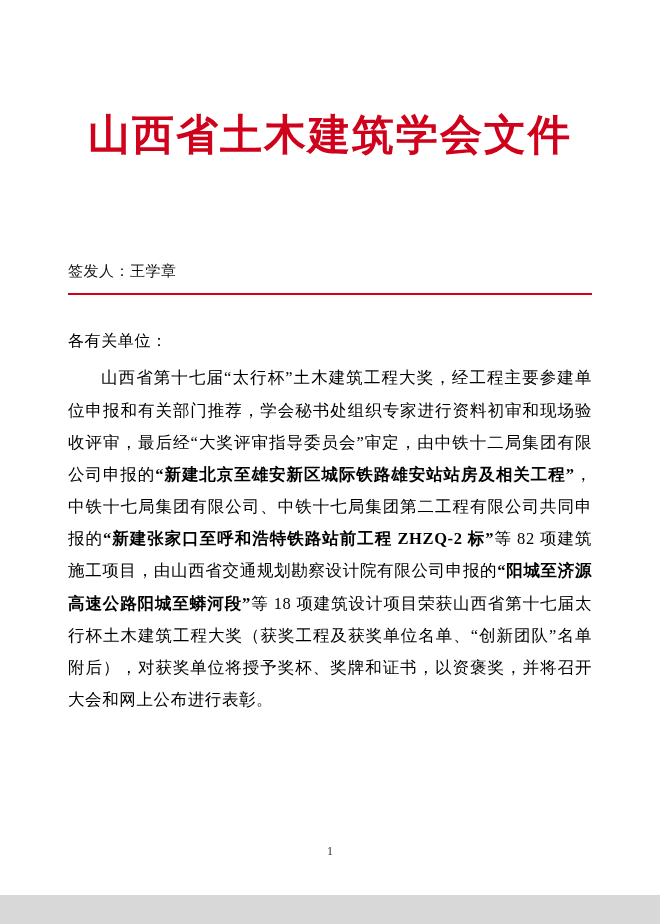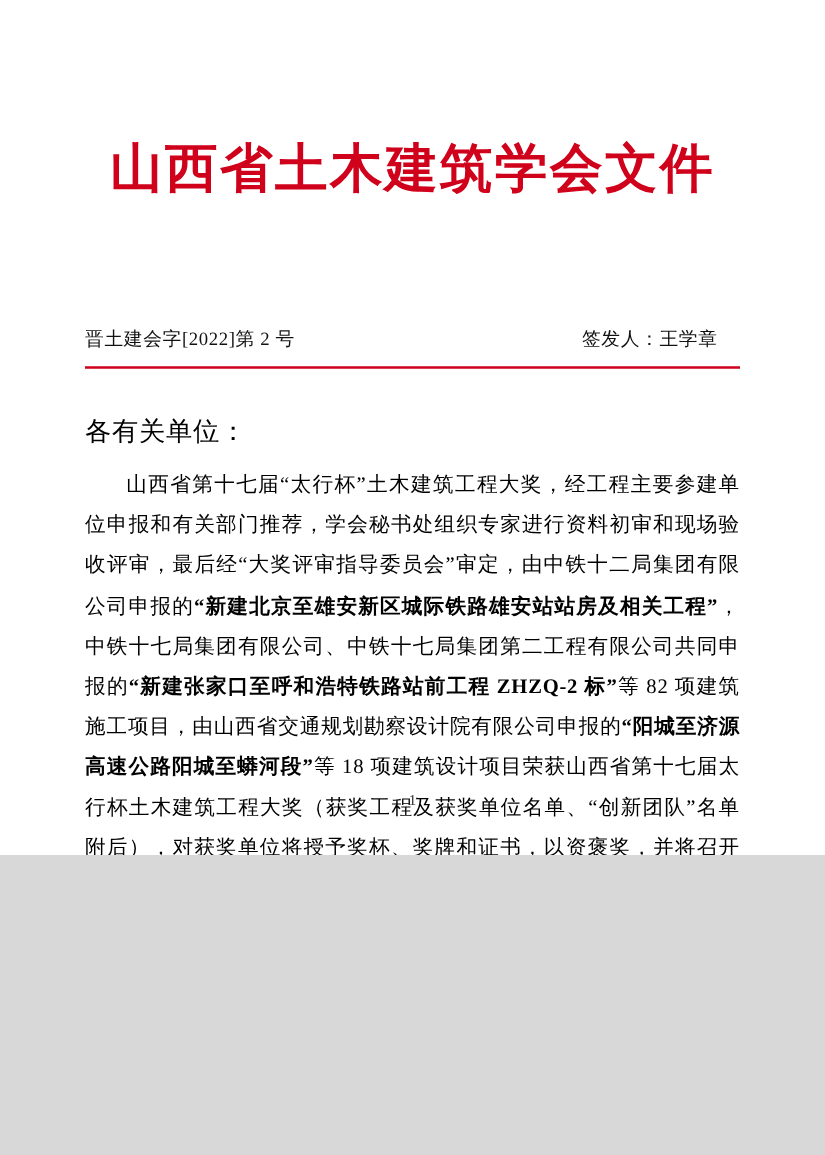--- a/index.html
+++ b/index.html
@@ -6,21 +6,21 @@
     margin: 0;
     padding: 0;
     background: #d8d8d8;
   }
   body {
     font-family: "Liberation Serif", "DejaVu Serif", serif;
   }
   .page {
     position: relative;
     width: 660px;
-    height: 684px;
+    height: 895px;
     background: #ffffff;
     overflow: hidden;
     box-sizing: border-box;
   }
   .doc-inner {
     position: absolute;
     left: 0;
     top: 0;
     width: 660px;
     height: 924px;
@@ -64,21 +64,21 @@
     margin-top: 36px;
     text-align: center;
     font-weight: bold;
     font-size: 20px;
     line-height: 1.55;
     color: #000;
     letter-spacing: 1px;
   }
   .salutation {
     margin-top: 30px;
-    font-size: 21px;
+    font-size: 16px;
     line-height: 1.95;
     color: #000;
     letter-spacing: 0.6px;
   }
   .body-text {
     margin-top: 6px;
     font-size: 16.5px;
     line-height: 1.95;
     color: #000000;
     text-align: justify;
@@ -101,21 +101,20 @@
 </style>
 </head>
 <body>
 
 <div class="page">
   <div class="doc-inner">
 
     <div class="masthead">山西省土木建筑学会文件</div>
 
     <div class="meta-row">
-      <div class="meta-left">晋土建会字[2022]第 2 号</div>
       <div class="meta-right">签发人：王学章</div>
     </div>
 
     <div class="red-rule"></div>
 
 
     <div class="salutation">各有关单位：</div>
 
     <div class="body-text">
       <span>山西省第十七届“太行杯”土木建筑工程大奖，经工程主要参建单位申报和有关部门推荐，学会秘书处组织专家进行资料初审和现场验收评审，最后经“大奖评审指导委员会”审定，由中铁十二局集团有限公司申报的</span><b>“新建北京至雄安新区城际铁路雄安站站房及相关工程”</b><span>，中铁十七局集团有限公司、中铁十七局集团第二工程有限公司共同申报的</span><b>“新建张家口至呼和浩特铁路站前工程 ZHZQ-2 标”</b><span>等 82 项建筑施工项目，由山西省交通规划勘察设计院有限公司申报的</span><b>“阳城至济源高速公路阳城至蟒河段”</b><span>等 18 项建筑设计项目荣获山西省第十七届太行杯土木建筑工程大奖（获奖工程及获奖单位名单、“创新团队”名单附后），对获奖单位将授予奖杯、奖牌和证书，以资褒奖，并将召开大会和网上公布进行表彰。</span>

